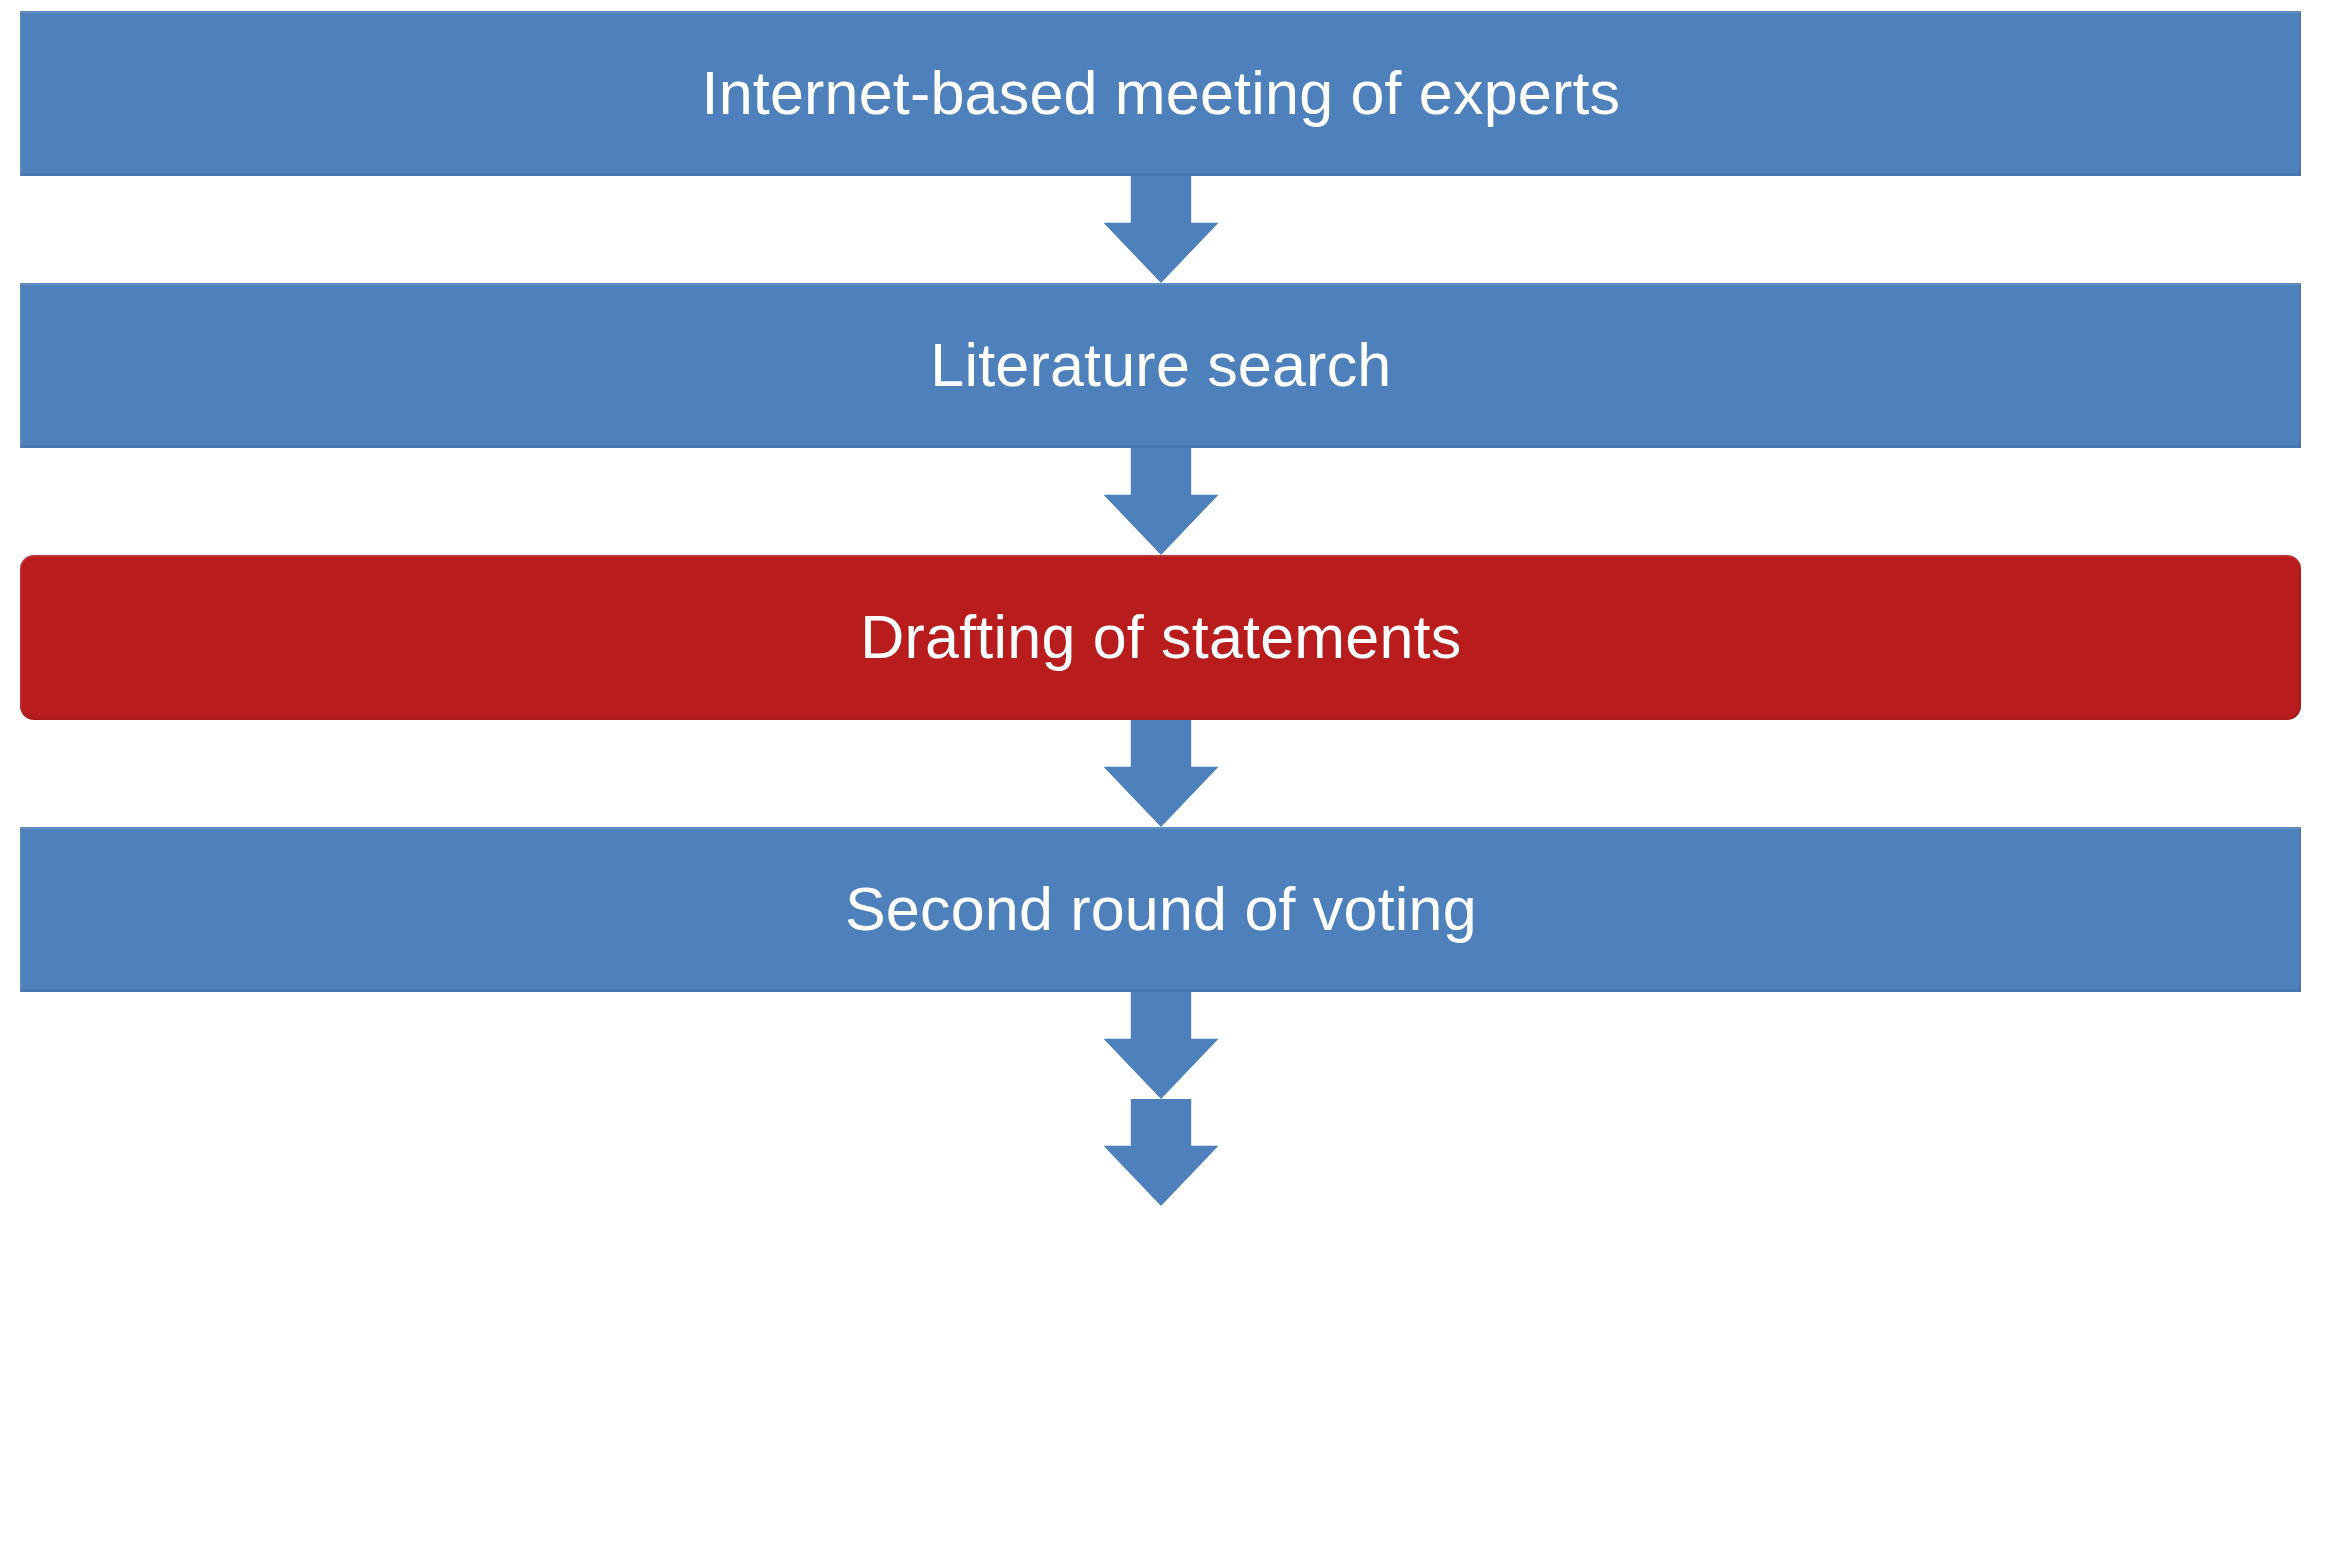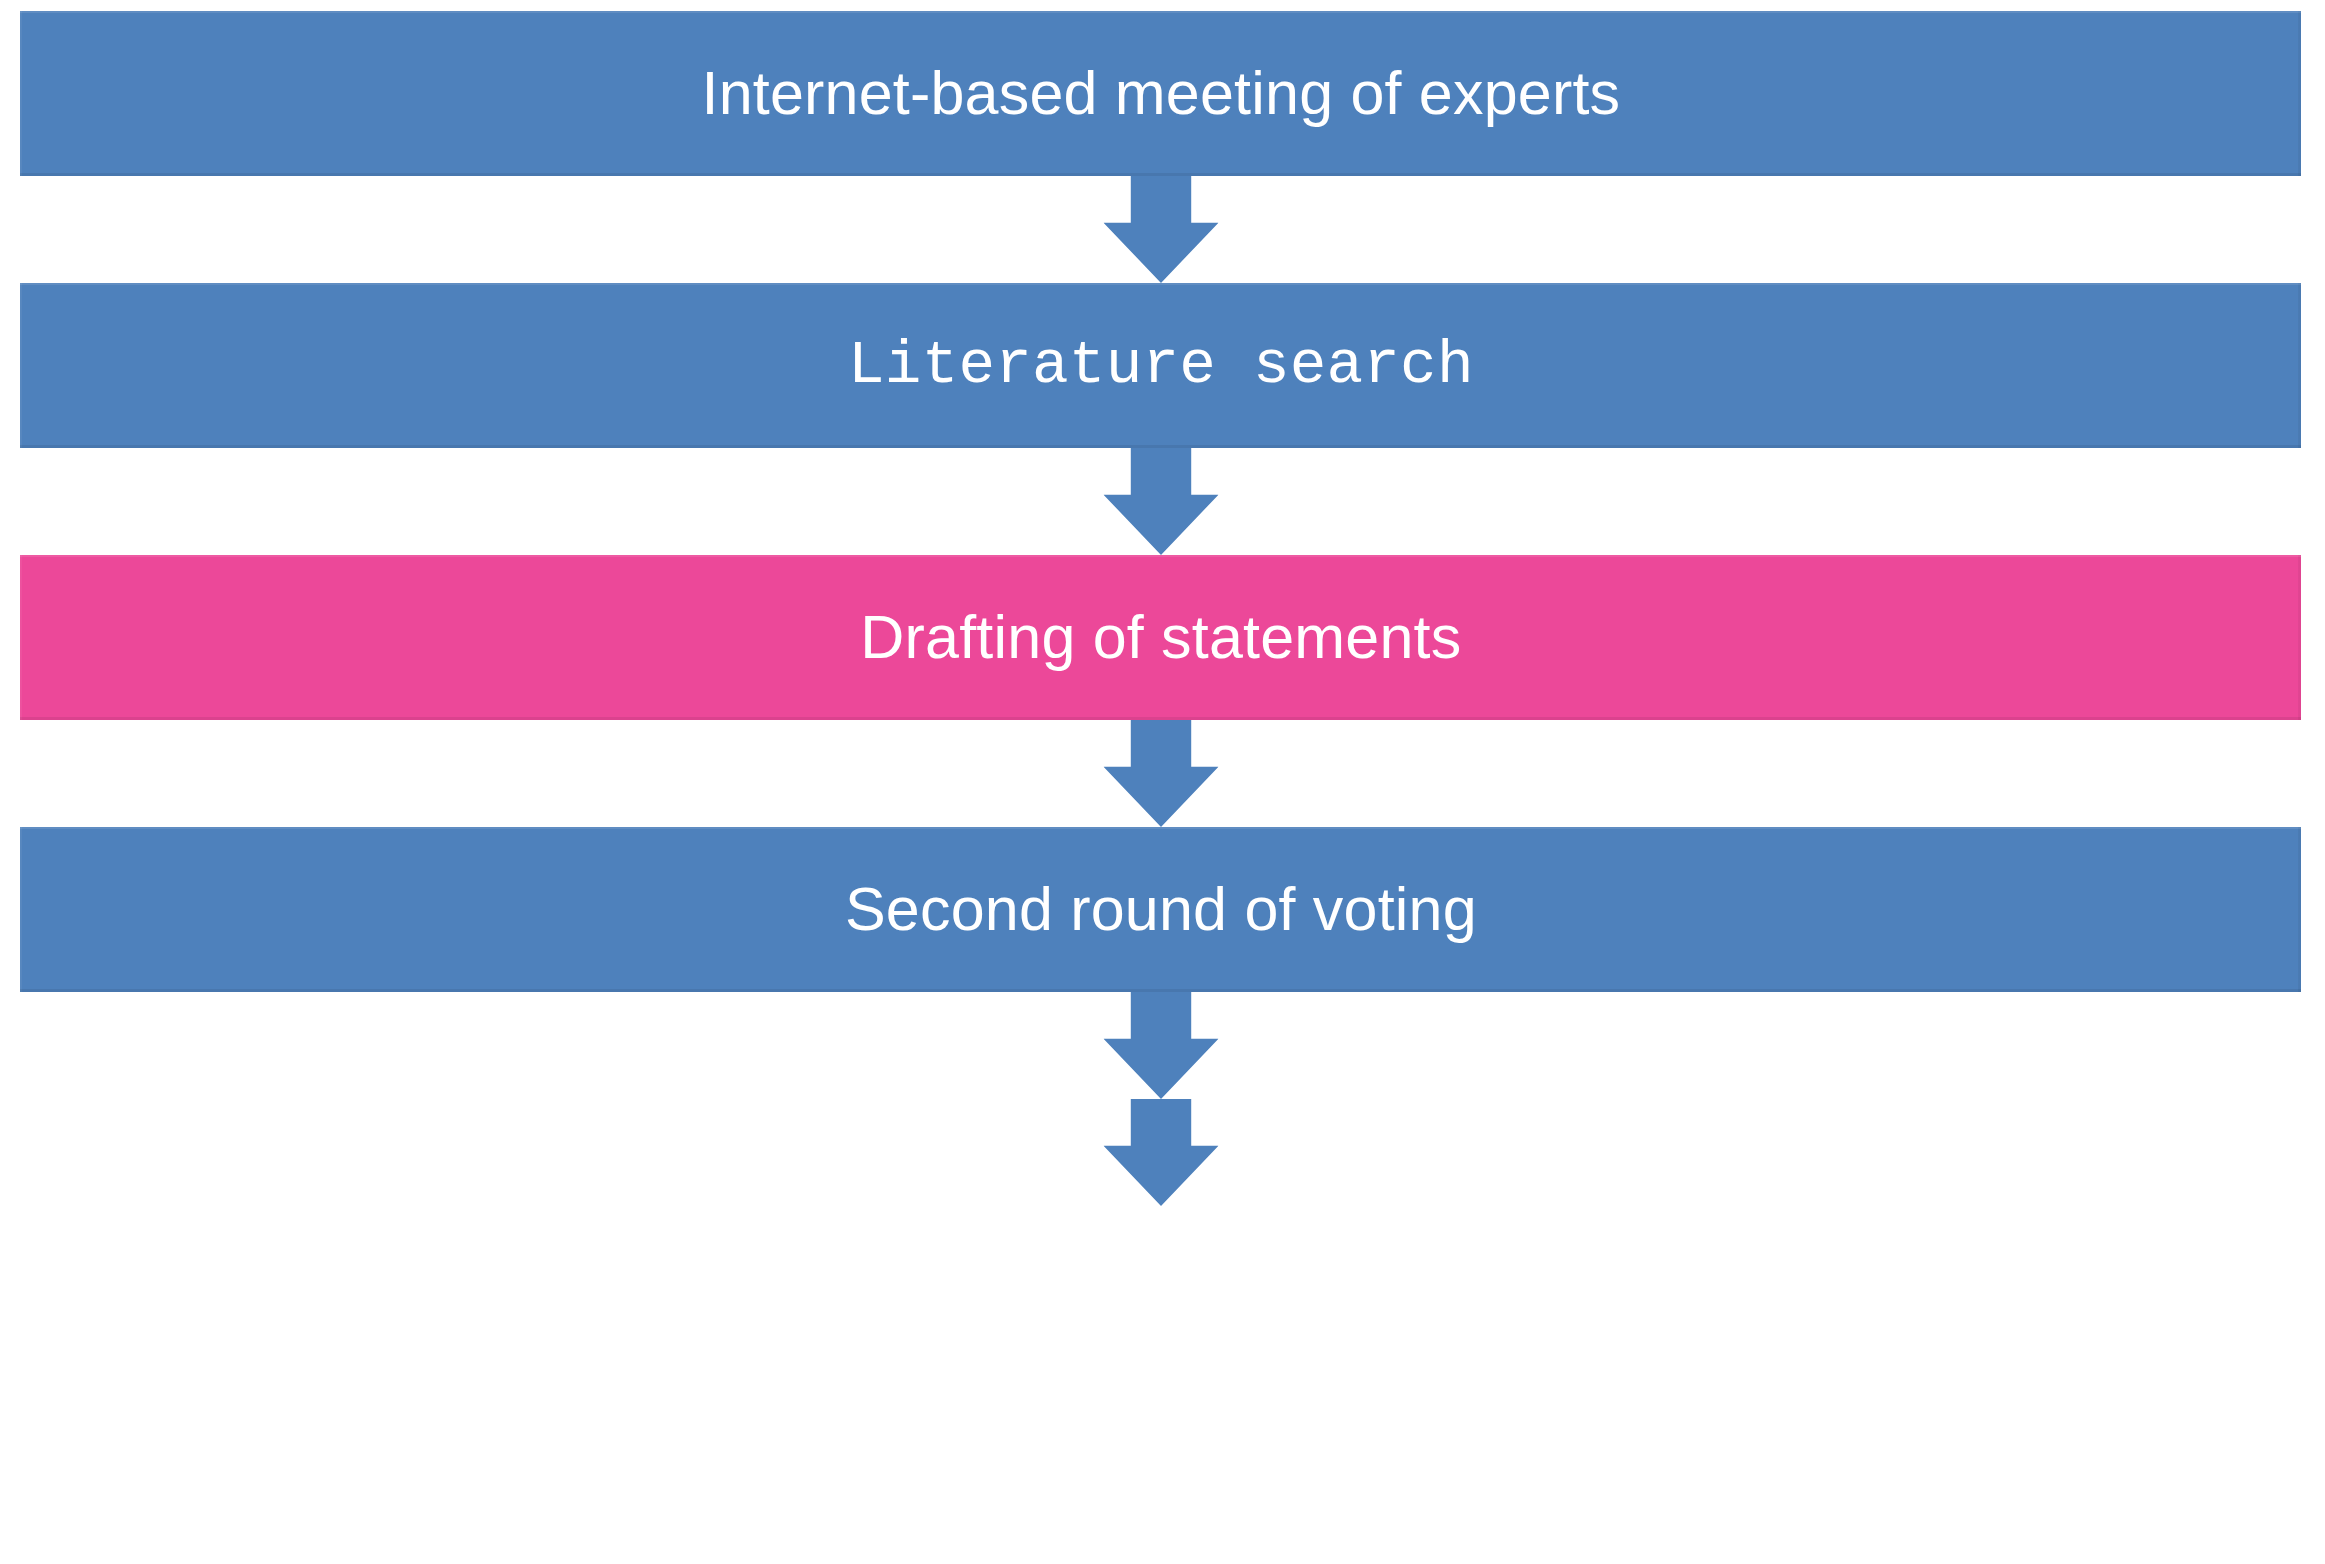--- a/index.html
+++ b/index.html
@@ -89,31 +89,31 @@
     <div class="step" style="background-color: rgb(78, 129, 188);">
       <span class="step-label" style="color: rgb(255, 255, 255);">Internet-based meeting of experts</span>
     </div>
 
     <div class="connector">
       <svg class="arrow" viewBox="0 0 118 110" preserveAspectRatio="none">
         <path d="M 28 0 L 90 0 L 90 48 L 118 48 L 59 110 L 0 48 L 28 48 Z" fill="#4E81BC"></path>
       </svg>
     </div>
 
-    <div class="step" style="background-color: rgb(78, 129, 188); font-family: Liberation Mono, monospace;">
+    <div class="step" style="background-color: rgb(78, 129, 188);">
       <span class="step-label" style="color: rgb(255, 255, 255);">Literature search</span>
     </div>
 
     <div class="connector">
       <svg class="arrow" viewBox="0 0 118 110" preserveAspectRatio="none">
         <path d="M 28 0 L 90 0 L 90 48 L 118 48 L 59 110 L 0 48 L 28 48 Z" fill="#4E81BC"></path>
       </svg>
     </div>
 
-    <div class="step" style="background-color: #ec4899;">
+    <div class="step" style="background-color: #b91c1c; border-radius: 14px;">
       <span class="step-label" style="color: rgb(255, 255, 255);">Drafting of statements</span>
     </div>
 
     <div class="connector">
       <svg class="arrow" viewBox="0 0 118 110" preserveAspectRatio="none">
         <path d="M 28 0 L 90 0 L 90 48 L 118 48 L 59 110 L 0 48 L 28 48 Z" fill="#4E81BC"></path>
       </svg>
     </div>
 
     <div class="step" style="background-color: rgb(78, 129, 188);">

